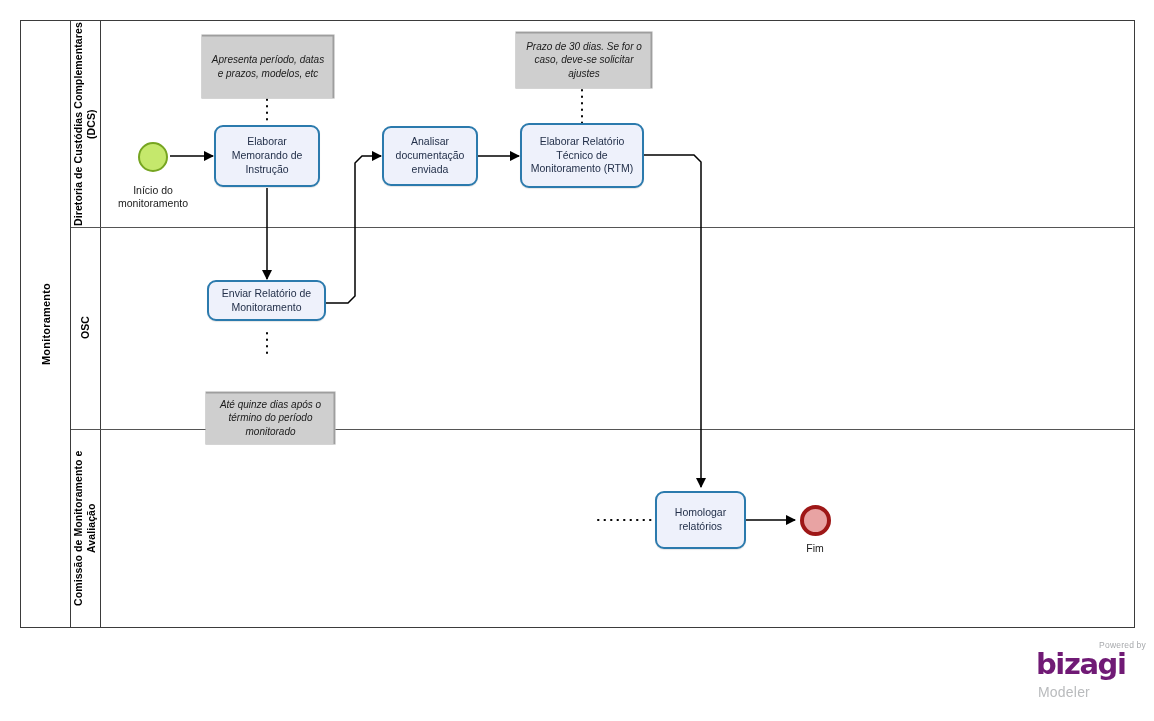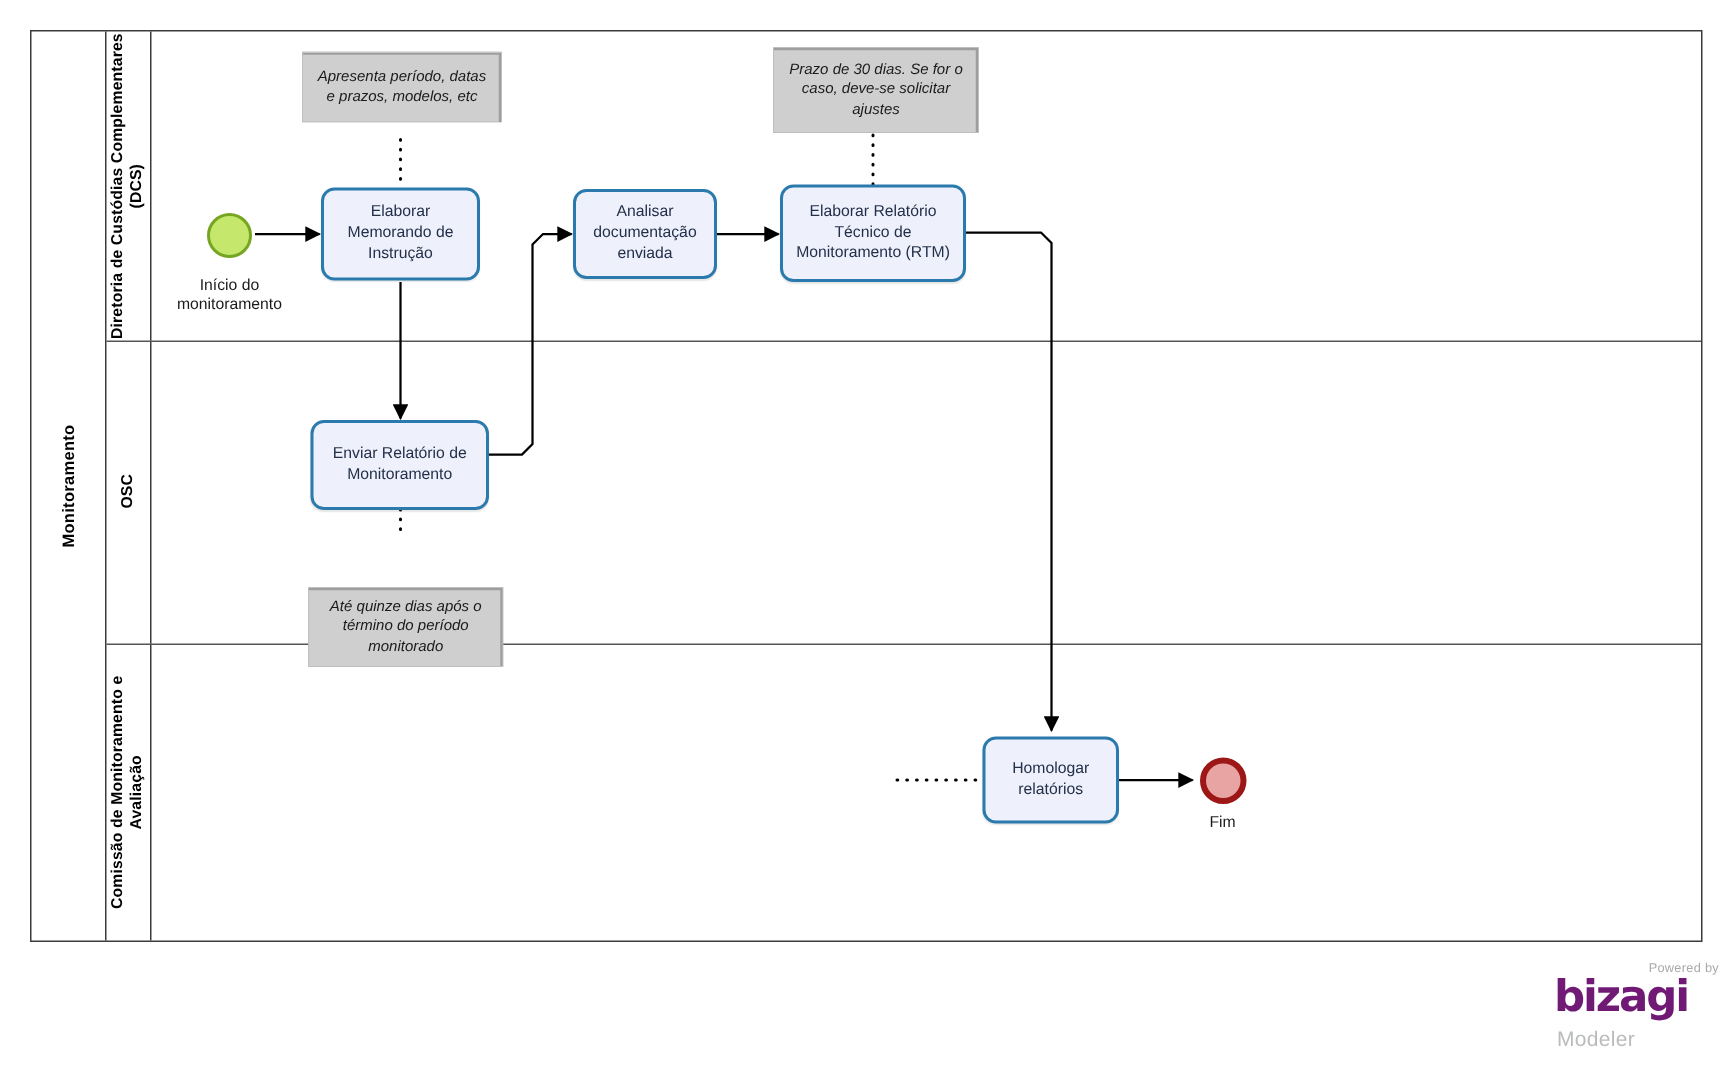--- a/index.html
+++ b/index.html
@@ -246,29 +246,29 @@
   </div>
 
   <div class="task" style="left:382px; top:126px; width:96px; height:60px;">
     <span>Analisar documentação enviada</span>
   </div>
 
   <div class="task" style="left:520px; top:123px; width:124px; height:65px;">
     <span>Elaborar Relatório Técnico de Monitoramento (RTM)</span>
   </div>
 
-  <div class="task" style="left:207px; top:280px; width:119px; height:60px;">
+  <div class="task" style="left:207px; top:280px; width:119px; height:41px;">
     <span>Enviar Relatório de Monitoramento</span>
   </div>
 
   <div class="task" style="left:655px; top:491px; width:91px; height:58px;">
     <span>Homologar relatórios</span>
   </div>
 
-  <div class="annotation" style="left:202px; top:35px; width:132px; height:46px;">
+  <div class="annotation" style="left:202px; top:35px; width:132px; height:63px;">
     <span>Apresenta período, datas e prazos, modelos, etc</span>
   </div>
 
   <div class="annotation" style="left:516px; top:32px; width:136px; height:56px;">
     <span>Prazo de 30 dias. Se for o caso, deve-se solicitar ajustes</span>
   </div>
 
   <div class="annotation" style="left:206px; top:356px; width:129px; height:52px;margin-top:36px;">
     <span>Até quinze dias após o término do  período monitorado</span>
   </div>

